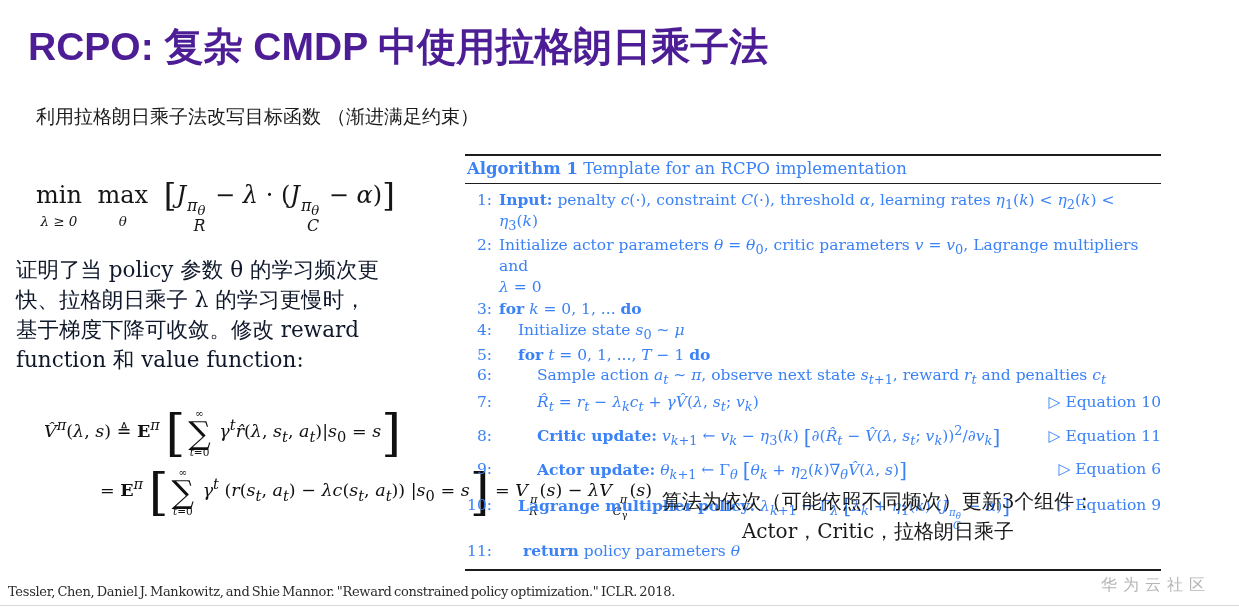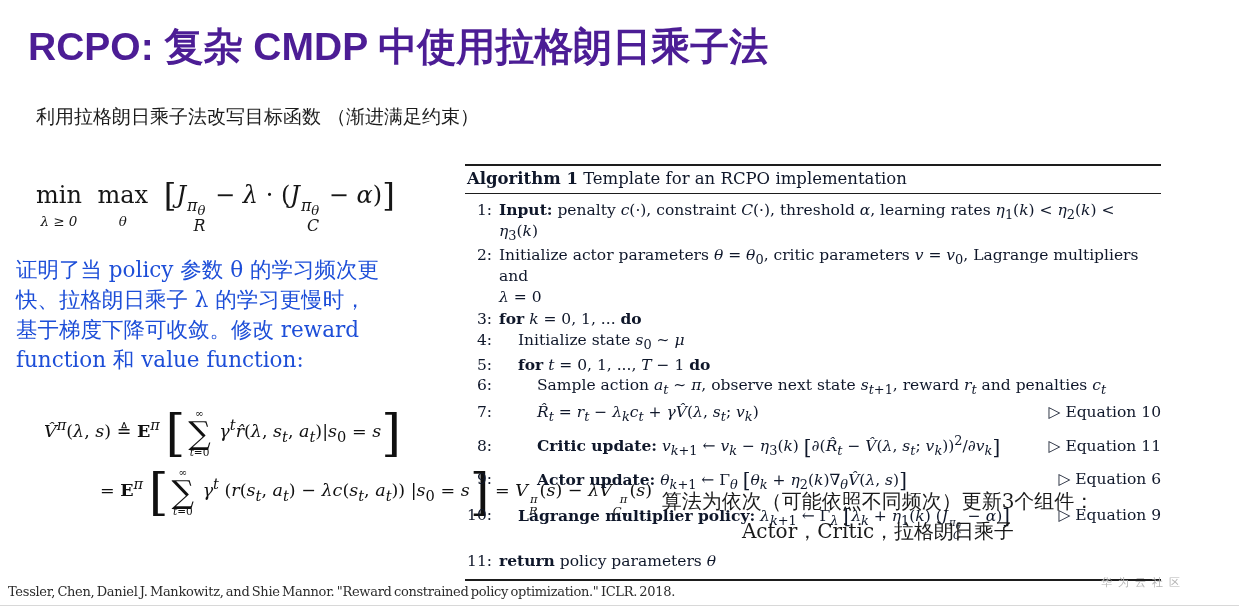--- a/index.html
+++ b/index.html
@@ -19,57 +19,57 @@
   .expr{vertical-align:middle;}
   .br2{font-size:1.35em;vertical-align:-0.1em;}
 
   
   .ss{display:inline-flex;flex-direction:column;align-items:flex-end;vertical-align:-0.55em;
       line-height:1.05;font-size:0.66em;margin:0 2px 0 1px;}
   .ss .t{display:block;}
   .ss .b{display:block;}
 
   .paragraph{position:absolute;left:16px;top:255px;width:450px;font-size:21.5px;line-height:30px;
-             white-space:pre-line;color:#1d4ed8;}
+             white-space:pre-line;color:#0f172a;}
 
   
   .formulas{position:absolute;left:16px;top:396px;font-size:17.5px;color:#101010;width:660px;}
   .f1{margin-left:36px;}
   .f2{margin-left:28px;margin-top:12px;white-space:nowrap;}
   .f3{margin-left:84px;margin-top:10px;white-space:nowrap;}
   .bigbr{font-size:2.9em;vertical-align:middle;line-height:0.9;font-weight:300;}
   .sum{display:inline-flex;flex-direction:column;align-items:center;line-height:1;vertical-align:middle;margin:0 3px;}
   .sum .lim{font-size:0.6em;}
   .sum .sig{font-size:1.8em;line-height:0.9;}
   .bb{font-weight:bold;font-style:normal;}
 
   
-  .algbox{position:absolute;left:465px;top:164px;width:696px;font-size:15.5px;color:#0f172a;}
+  .algbox{position:absolute;left:465px;top:154px;width:696px;font-size:15.5px;color:#3b82f6;}
   .alg-header{border-top:2.5px solid #1d1d1d;border-bottom:1.2px solid #1d1d1d;
               padding:3px 2px 5px 2px;font-size:16.5px;}
   .alg-body{padding-top:5px;padding-bottom:7px;border-bottom:2px solid #1d1d1d;}
   .alg-line{display:flex;align-items:baseline;padding:1.4px 0;}
   .alg-num{flex:none;width:27px;text-align:right;margin-right:7px;}
   .alg-content{min-width:0;}
   .ind1{padding-left:19px;}
   .ind2{padding-left:38px;}
   .alg-eq{flex:none;margin-left:auto;padding-left:8px;white-space:nowrap;}
   .br{font-size:1.28em;vertical-align:-0.12em;}
   .pad-a{padding:4px 0 3px;}
   .pad-b{padding:6px 0 4px;}
   .pad-c{padding:9px 0 4px;}
-  .pad-d{padding:5px 0 2px;}
+  .pad-d{padding:5px 0 2px;gap:24px;}
 
   .note{position:absolute;left:628px;top:486px;width:500px;text-align:center;font-size:20px;line-height:30px;color:#1a1a1a;}
 
   .citation{position:absolute;left:8px;top:584px;font-size:13px;color:#2b2b2b;
             letter-spacing:-0.3px;word-spacing:-1.5px;white-space:nowrap;}
 
   .watermark{position:absolute;left:1101px;top:575px;font-family:Liberation Mono, monospace;
-             font-size:11px;color:#B5B5B5;letter-spacing:6px;white-space:nowrap;}
+             font-size:16px;color:#B5B5B5;letter-spacing:6px;white-space:nowrap;}
 
   .bottom-rule{position:absolute;left:0;top:605px;width:1239px;height:1px;background:#D8D8D8;}
 </style>
 </head>
 <body>
 
 <div class="slide">
 
   <div class="title">RCPO: 复杂 CMDP 中使用拉格朗日乘子法</div>
 

